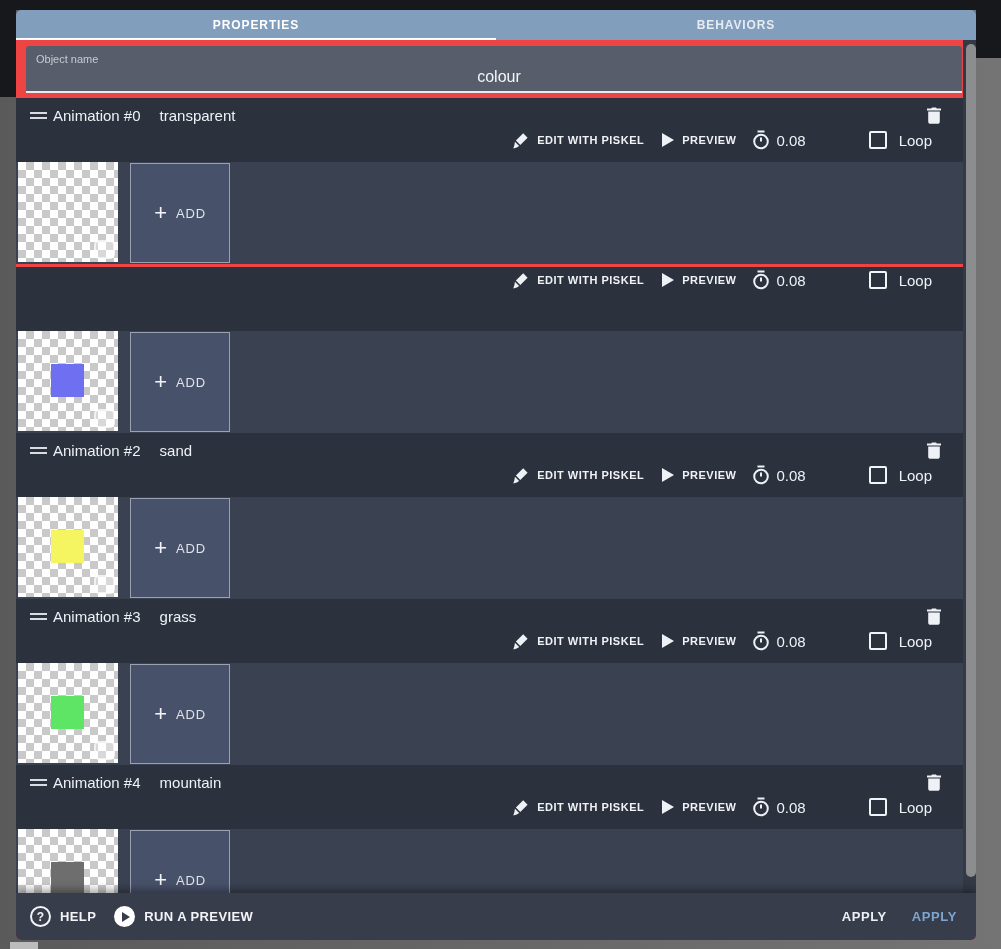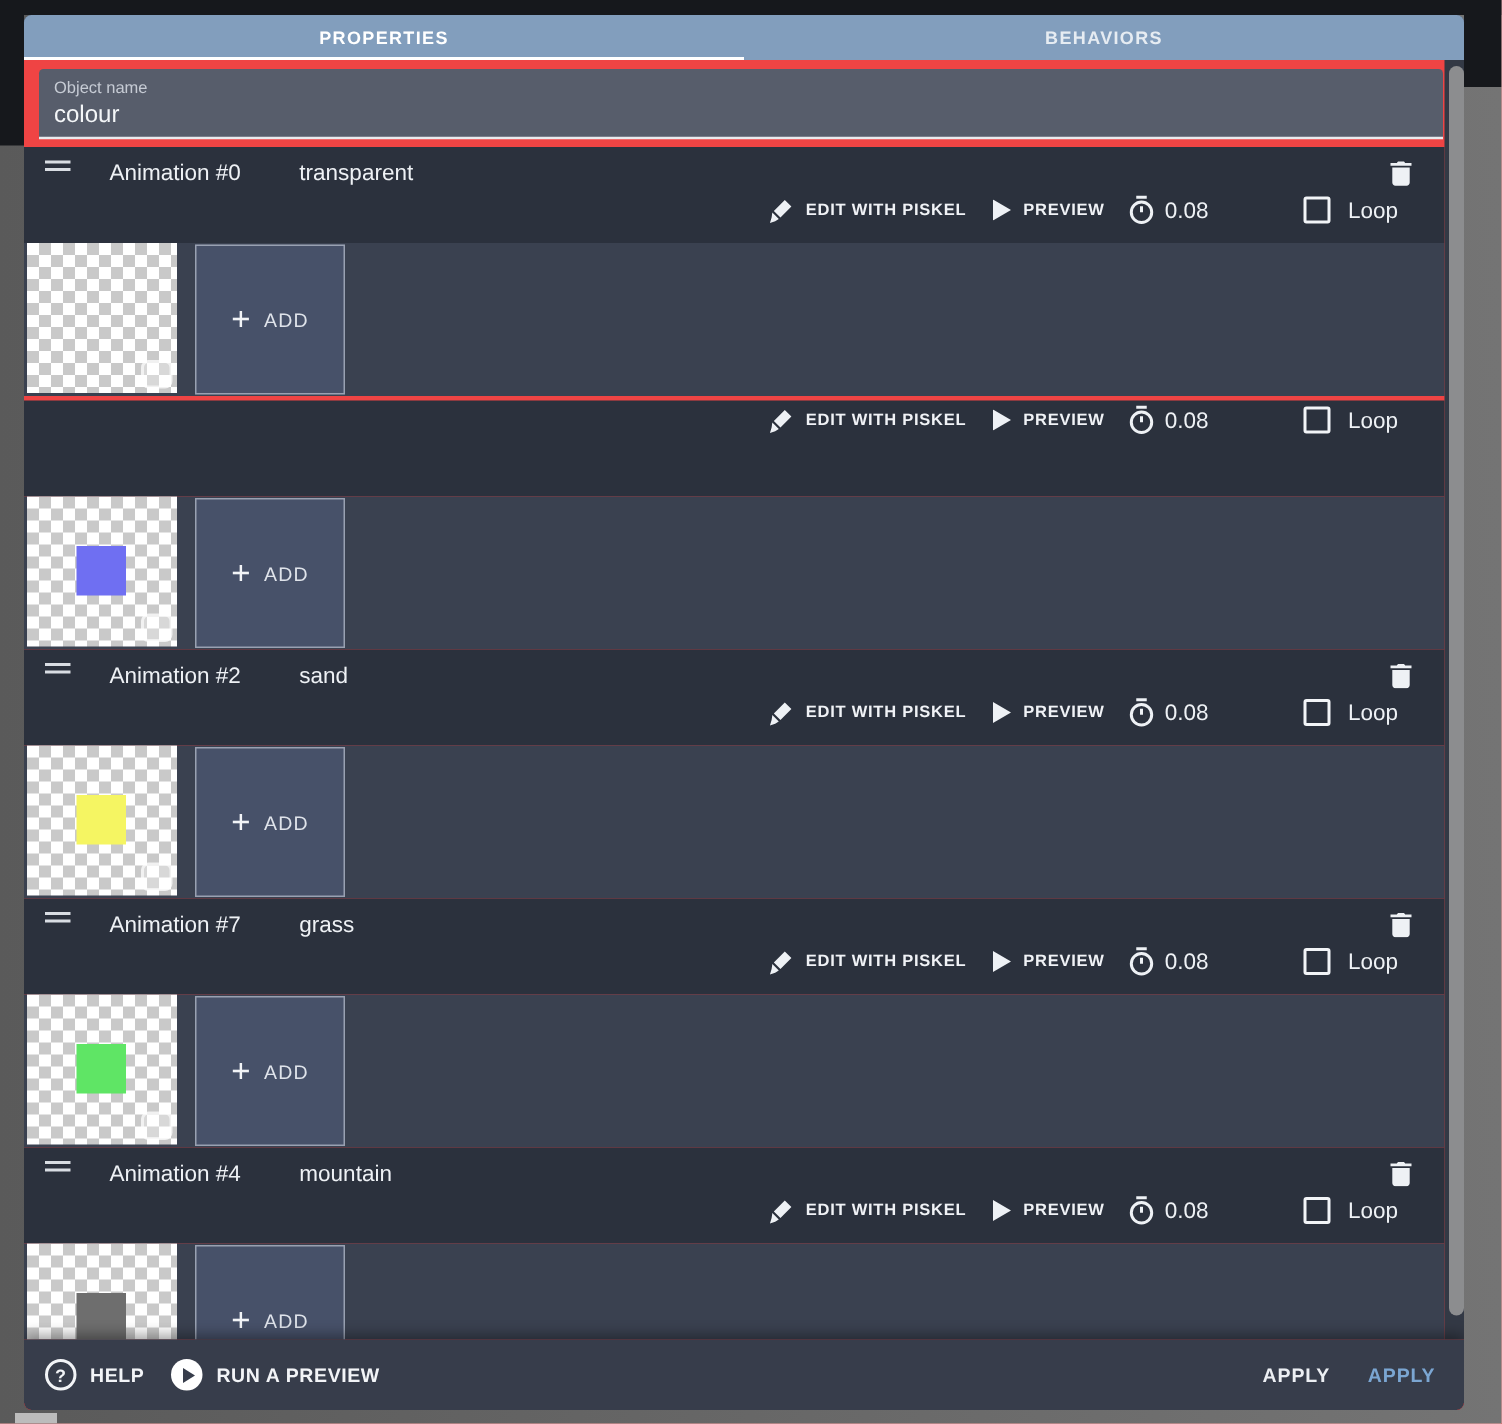--- a/index.html
+++ b/index.html
@@ -33,25 +33,25 @@
 
   
   .scroll-gutter { position:absolute; left:947px; top:0; width:13px; height:853px; background:#333945; }
   .scroll-thumb  { position:absolute; left:950px; top:4px; width:10px; height:833px;
                    background:#8c8d8f; border-radius:5px; }
 
   
   .field { margin:6px 10px 0 10px; width:936px; height:47px; background:#575d6b;
            border-radius:3px 3px 0 0; border-bottom:2px solid #e9ebee; padding:7px 0 0 10px; }
   .field-label { font-size:11px; color:#c6cbd4; }
-  .field-value { font-size:16px; color:#f4f6f8; margin-top:3px; }
+  .field-value { font-size:16px; color:#f4f6f8; margin-top:3px;text-align:center; }
 
   .sections { margin-top:5px; }
   .anim-header { height:64px; background:#2b313d; position:relative; }
-  .anim-title-row { display:flex; align-items:flex-start; padding:9px 0 0 14px;gap:20px; }
+  .anim-title-row { display:flex; align-items:center; padding:9px 0 0 14px; }
   .drag-handle { width:17px; display:flex; flex-direction:column; gap:3px; cursor:grab; }
   .drag-handle span { display:block; height:2px; background:#d9dde3; }
   .anim-title { font-size:15px; margin-left:6px; color:#eef1f5; }
   .anim-name  { font-size:15px; margin-left:19px; color:#eef1f5; }
   .trash-btn { position:absolute; right:18px; top:5px; width:22px; height:24px; cursor:pointer;
                display:flex; align-items:center; justify-content:center; }
   .anim-btn-row { display:flex; align-items:center; justify-content:flex-end;
                   padding-right:31px; margin-top:3px; height:26px; }
   .mini-btn { display:flex; align-items:center; gap:8px; font-size:11px; font-weight:bold;
               letter-spacing:.5px; color:#f0f2f6; cursor:pointer; }
@@ -269,21 +269,21 @@
       </div>
     </div>
   </div>
             <div class="anim-section">
     <div class="anim-header">
       <div class="anim-title-row">
         <div class="drag-handle">
                     <span></span>
                     <span></span>
                   </div>
-        <div class="anim-title">Animation #7</div>
+        <div class="anim-title">Animation #3</div>
         <div class="anim-name">grass</div>
         <div class="trash-btn">
           <svg width="16" height="18" viewBox="0 0 16 18">
             <path fill="#eef1f5" d="M1 2.6h4.2L6 1.6h4L10.8 2.6H15v1.9H1zM2.2 5.6h11.6v10.1c0 1.2-.9 2.1-2.1 2.1H4.3c-1.2 0-2.1-.9-2.1-2.1z"></path>
           </svg>
         </div>
       </div>
       <div class="anim-btn-row">
         <div class="mini-btn gap-a">
           <svg width="17" height="17" viewBox="0 0 17 17">

